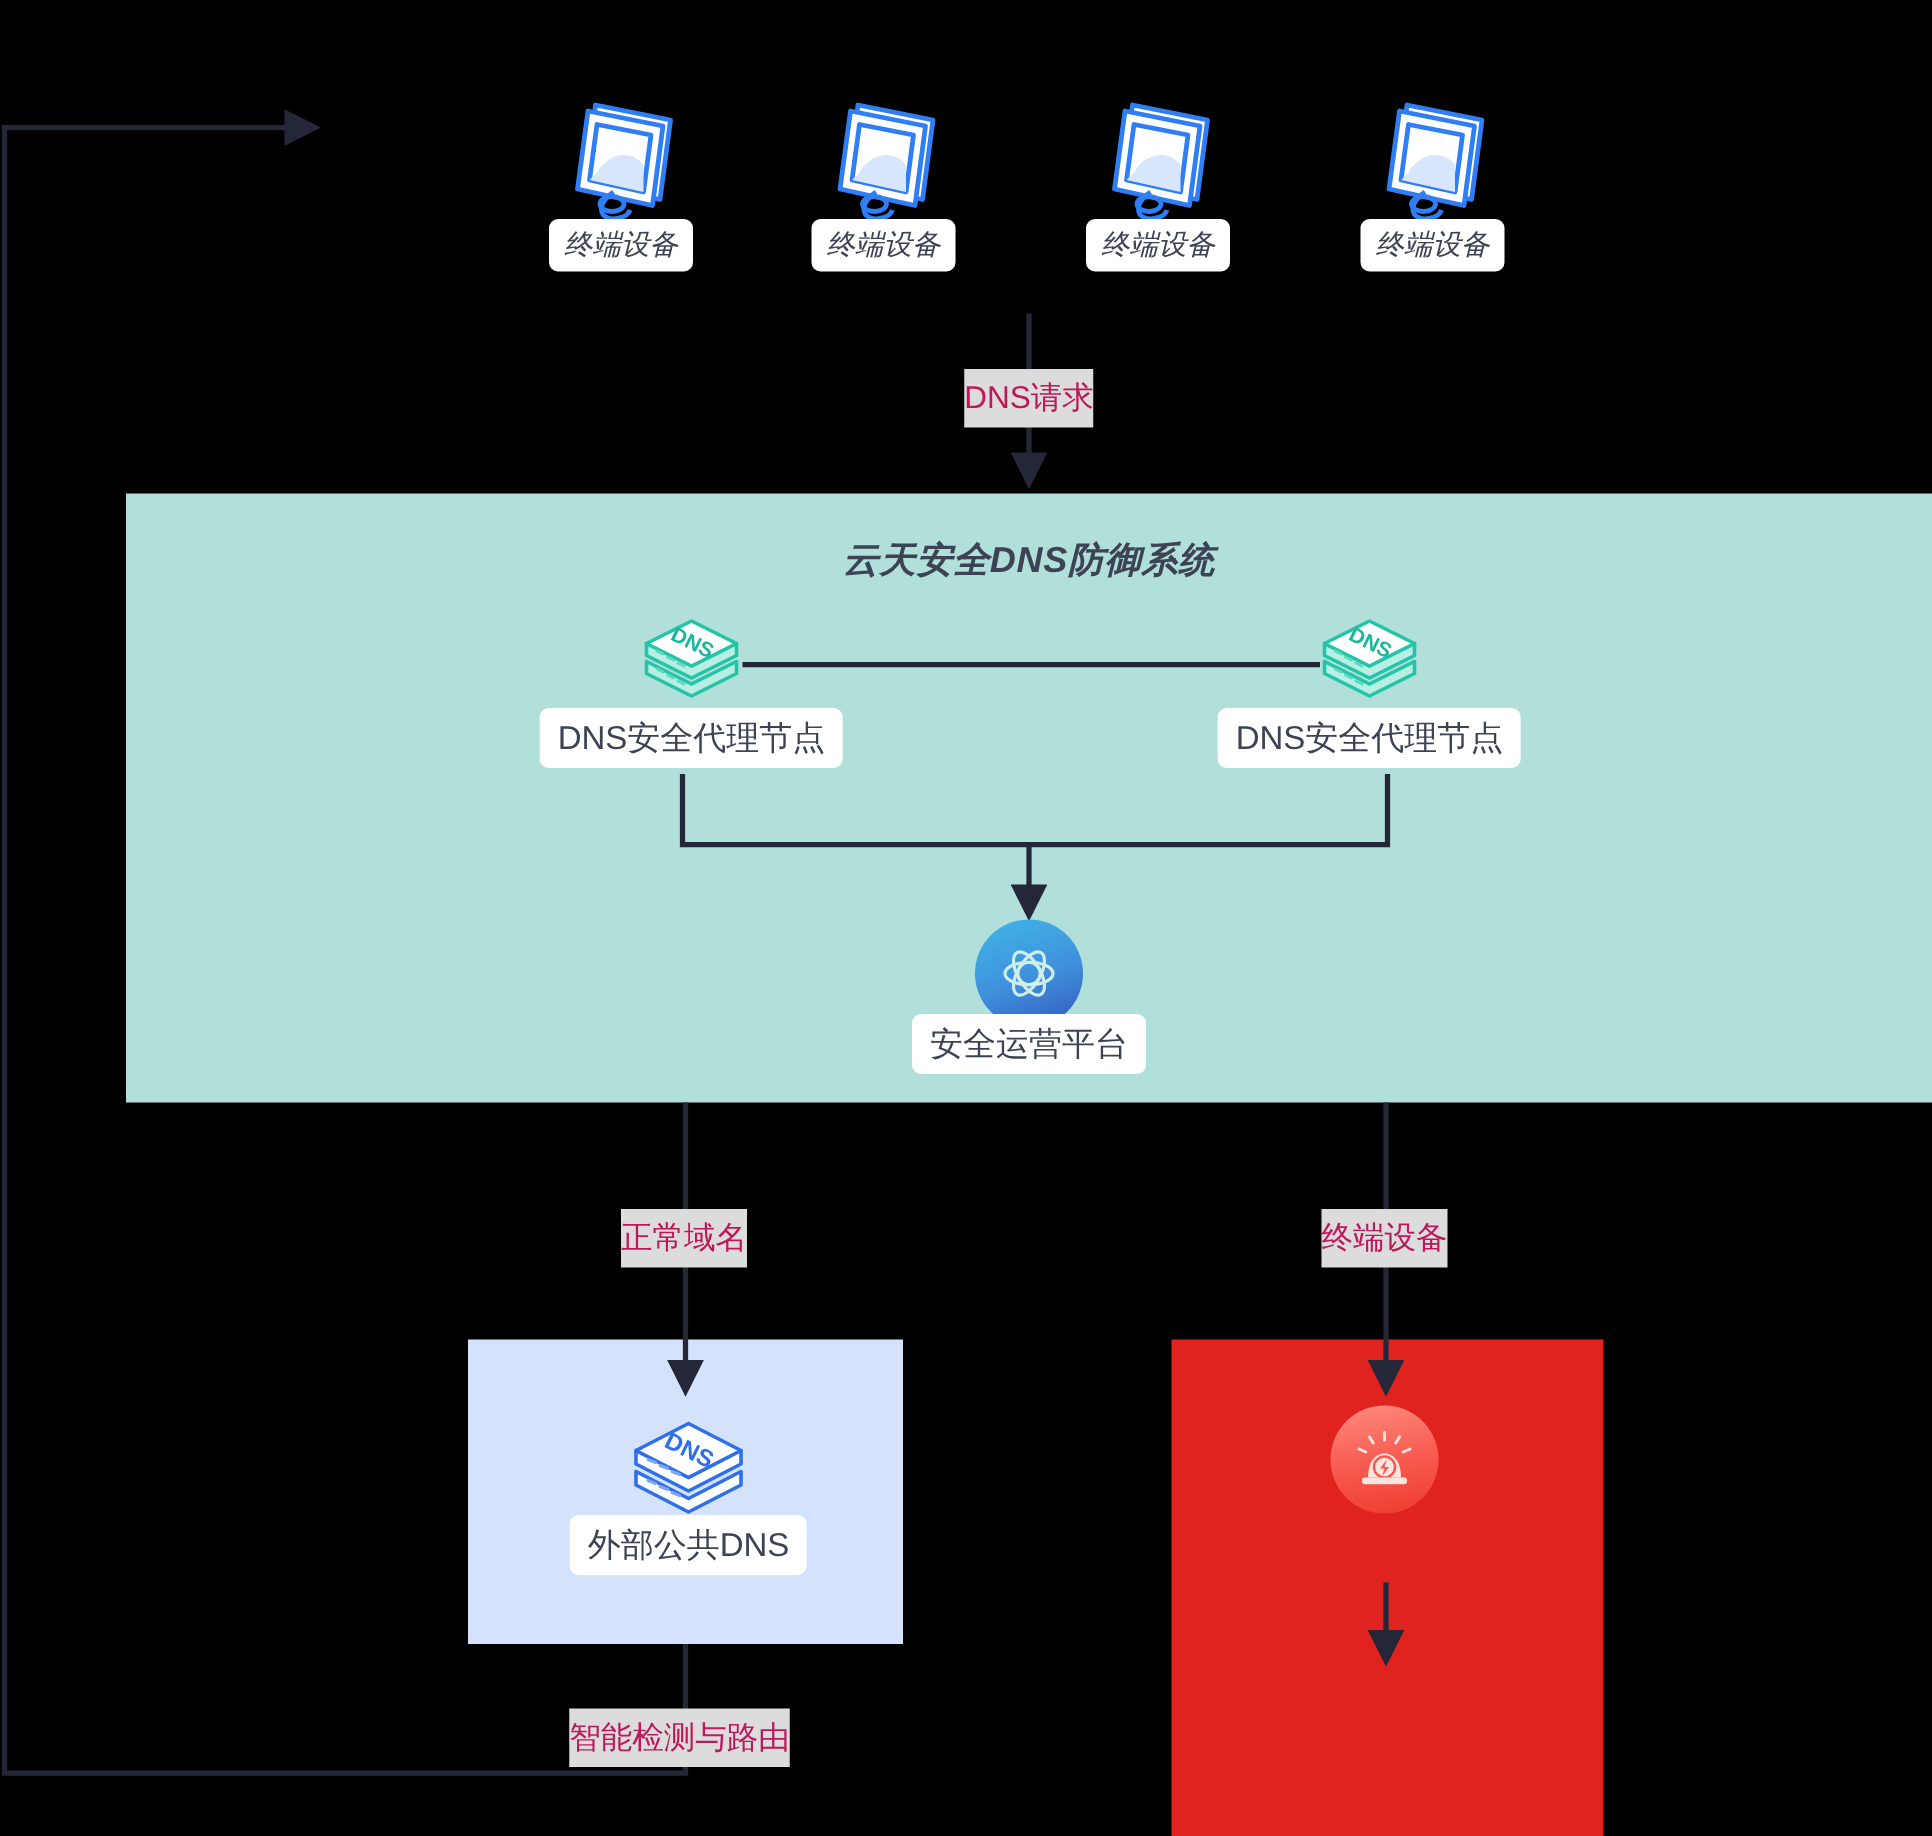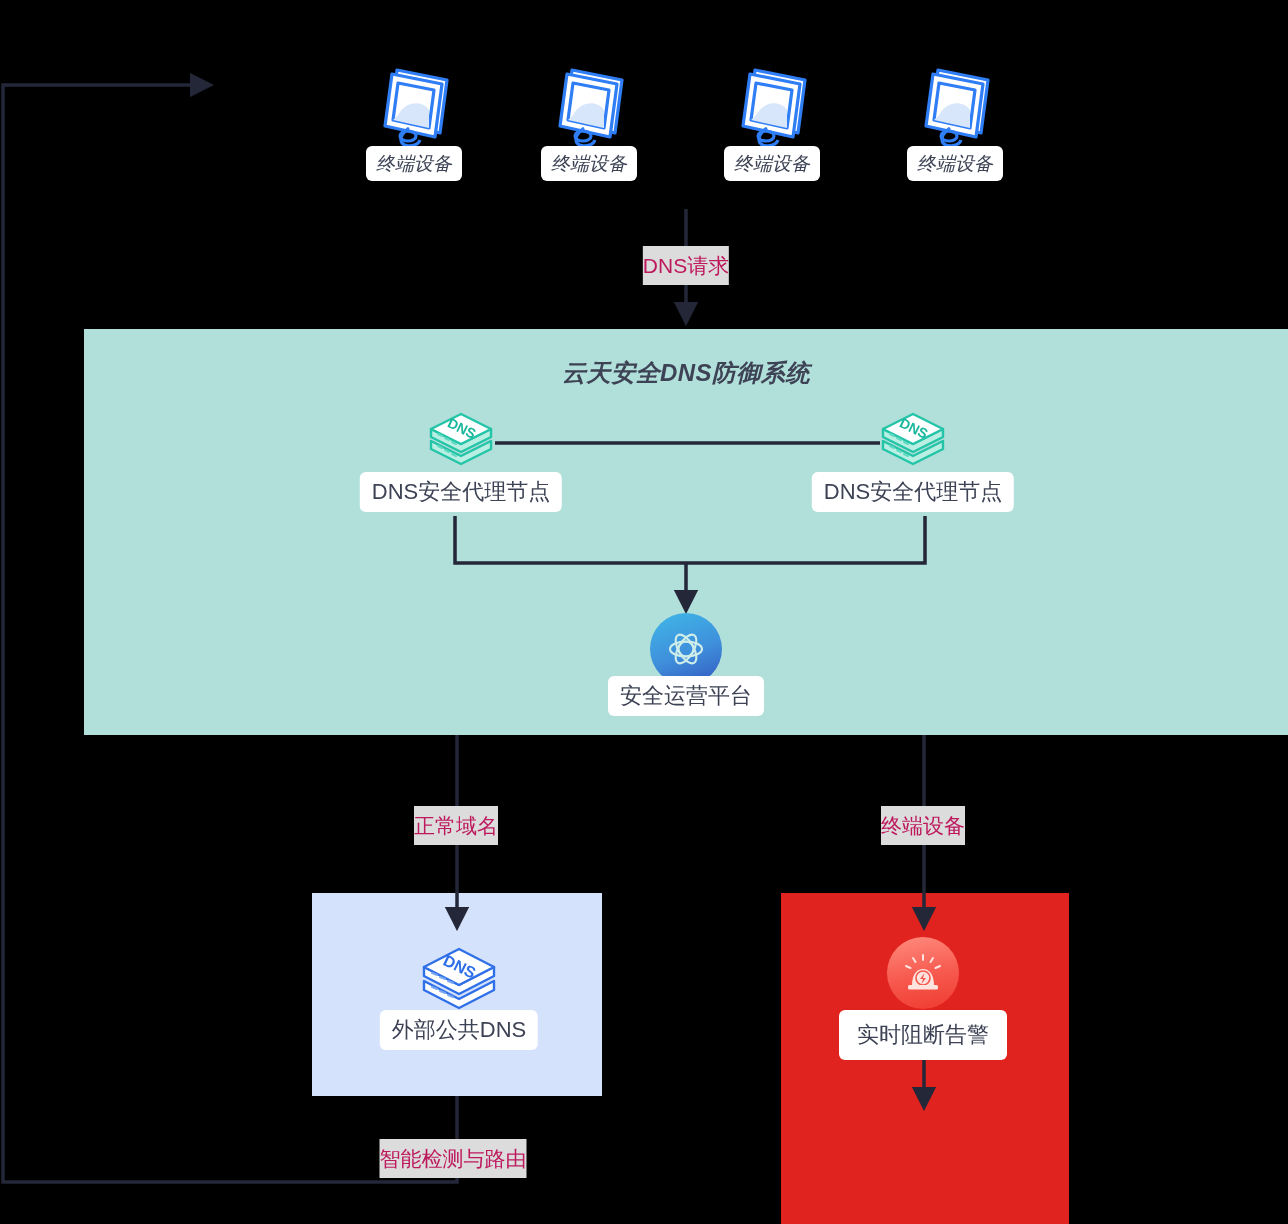--- a/index.html
+++ b/index.html
@@ -279,18 +279,17 @@
         <g fill="none" stroke="#ffe3de" stroke-width="2" stroke-linecap="round">
           <path d="M24,6 L24,11 M14,9 L16.5,13 M34,9 L31.5,13 M7,17 L11.5,19 M41,17 L36.5,19"></path>
         </g>
         <path d="M13,36 C13,26 17.5,20 24,20 C30.5,20 35,26 35,36 Z" fill="#ffe3de"></path>
         <circle cx="24" cy="29" r="7" fill="none" stroke="#f7584d" stroke-width="1.6"></circle>
         <path d="M25.5,24 L21,30 L24,30 L22.5,35 L27,29 L24,29 Z" fill="#f7584d"></path>
         <rect x="9" y="36" width="30" height="4.5" rx="1.6" fill="#ffe3de"></rect>
       </svg>
     </div>
   </div>
-  <div class="chip big" style="left:923px; top:1010px;">实时阻断告警</div>
 
 
   <div class="edge-label" style="left:453px; top:1139px;">智能检测与路由</div>
 
 </div>
 
 </body></html>

